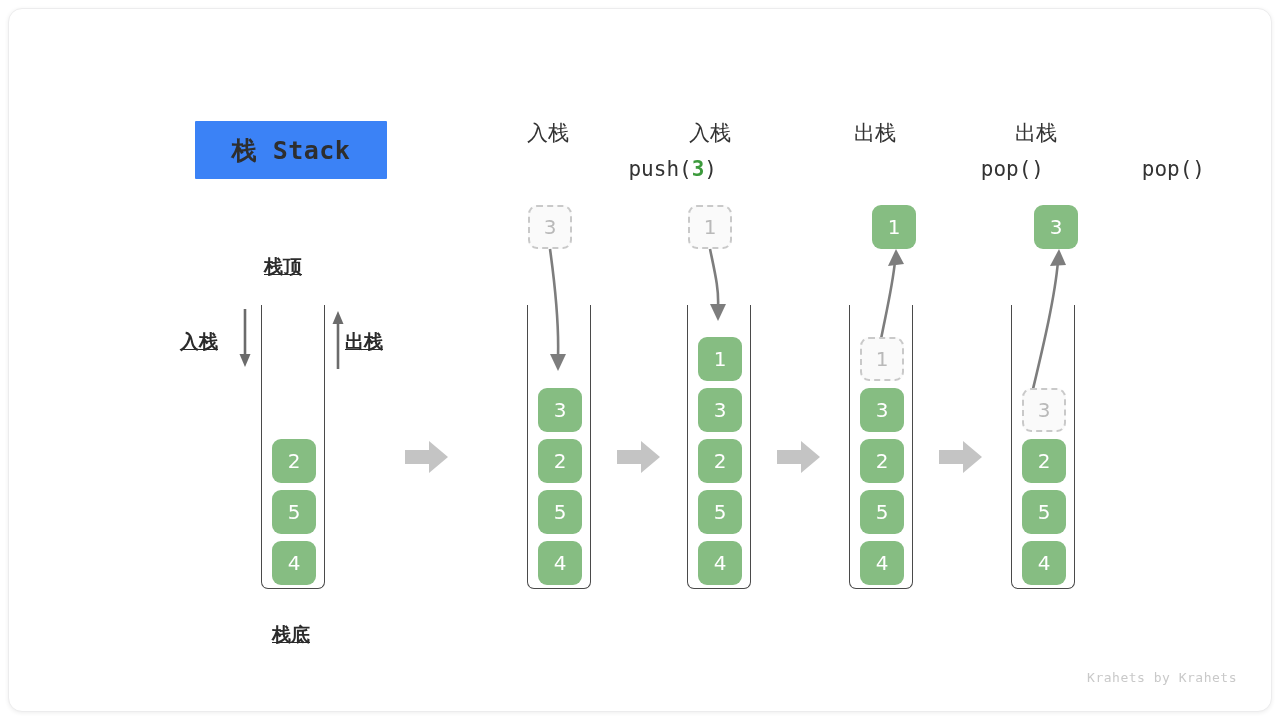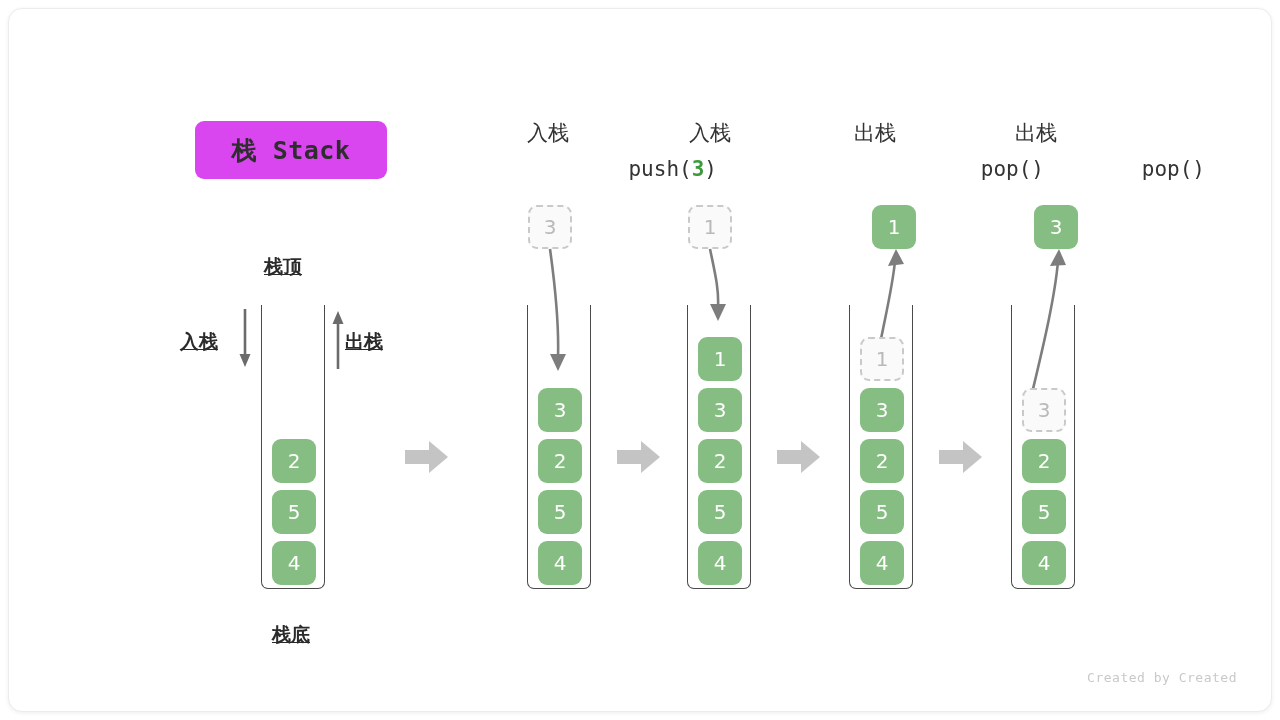--- a/index.html
+++ b/index.html
@@ -18,22 +18,22 @@
     border-radius: 14px;
     box-shadow: 0 1px 4px rgba(0,0,0,0.07);
     overflow: hidden;
   }
   .abs { position: absolute; }
 
   
   #title-badge {
     left: 186px; top: 112px;
     width: 192px; height: 58px;
-    background: #d946ef;
-    border-radius: 9px;
+    background: #3b82f6;
+    border-radius: 1px;
     display: flex; align-items: center; justify-content: center;
     font-family: "DejaVu Sans Mono", "Liberation Mono", monospace;
     font-size: 25px; font-weight: 700; color: #2e2e2e;
     letter-spacing: 0.5px;
   }
 
   
   .cn-label {
     font-family: "DejaVu Sans", "Liberation Sans", sans-serif;
     font-weight: 700; font-size: 19px; color: #2b2b2b;
@@ -255,15 +255,15 @@
     <svg width="44" height="36" viewBox="0 0 44 36">
         <polygon points="0,11 24,11 24,2 43,18 24,34 24,25 0,25" fill="#c4c4c4"></polygon>
       </svg>
   </div>
   <div class="abs step-arrow" style="left:930px; top:430px;">
     <svg width="44" height="36" viewBox="0 0 44 36">
         <polygon points="0,11 24,11 24,2 43,18 24,34 24,25 0,25" fill="#c4c4c4"></polygon>
       </svg>
   </div>
 
-  <div class="abs" id="credit">Created by Created</div>
+  <div class="abs" id="credit">Krahets by Krahets</div>
 
 </div>
 
 </body></html>

